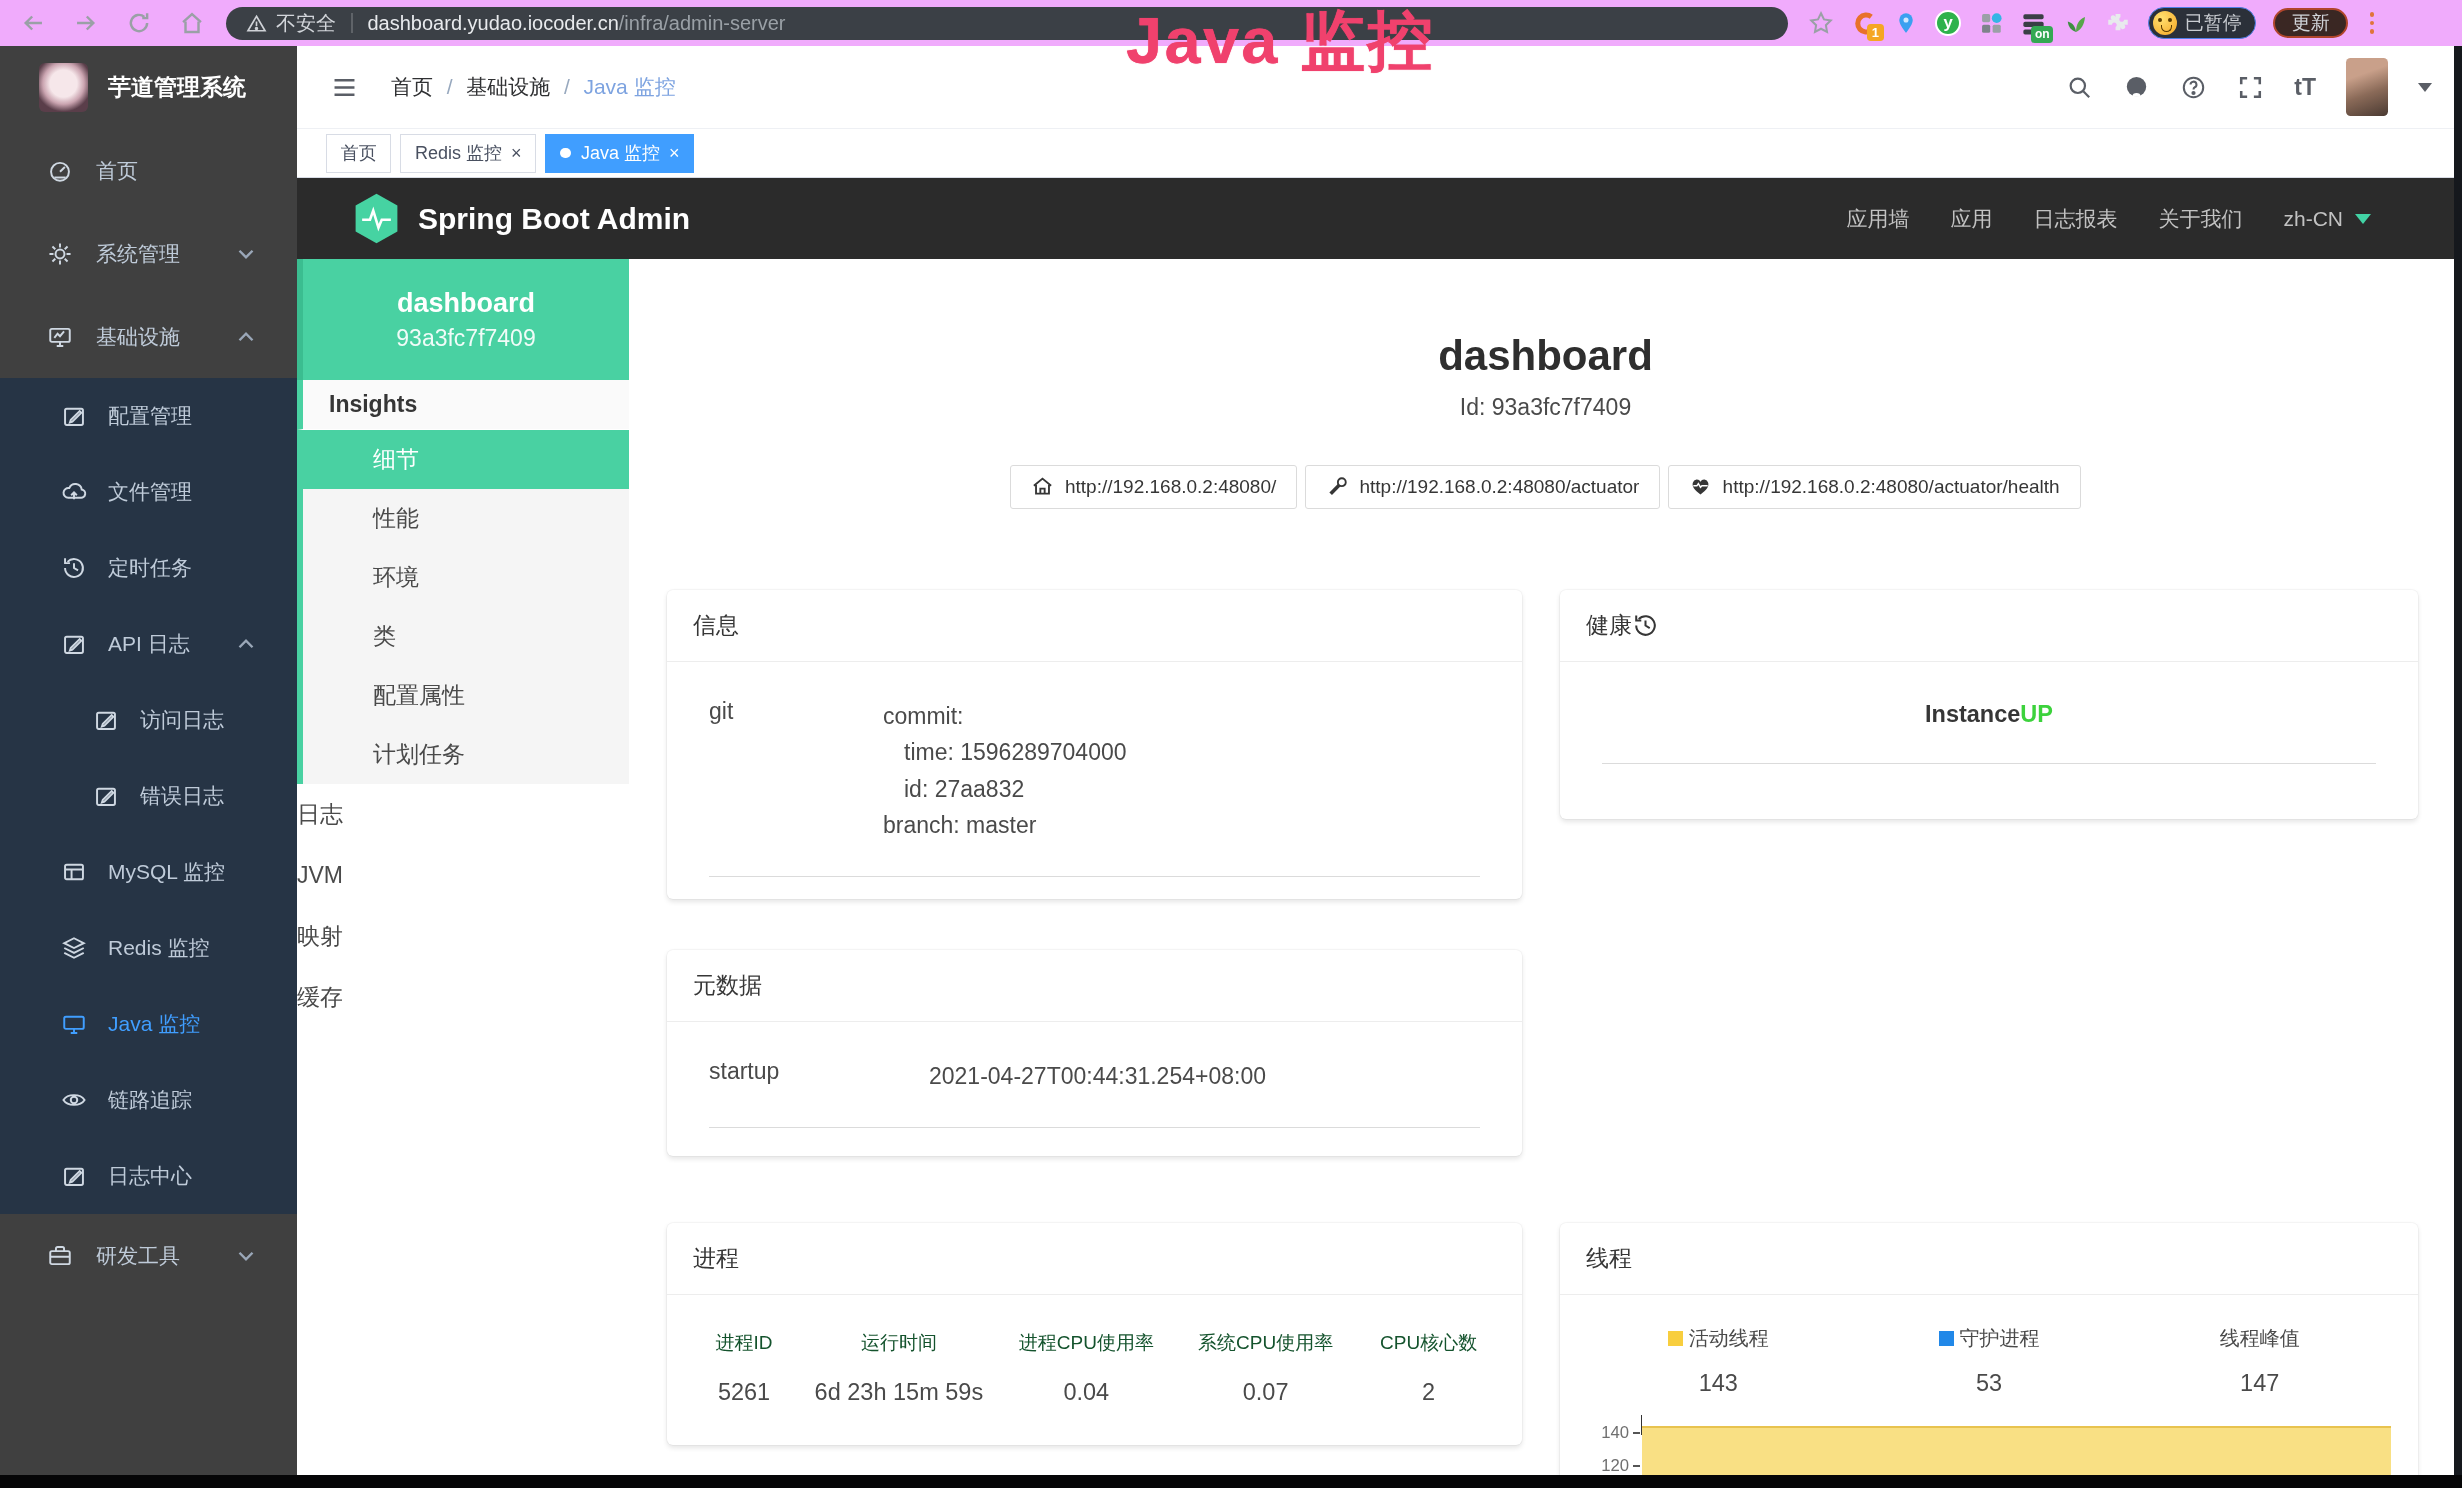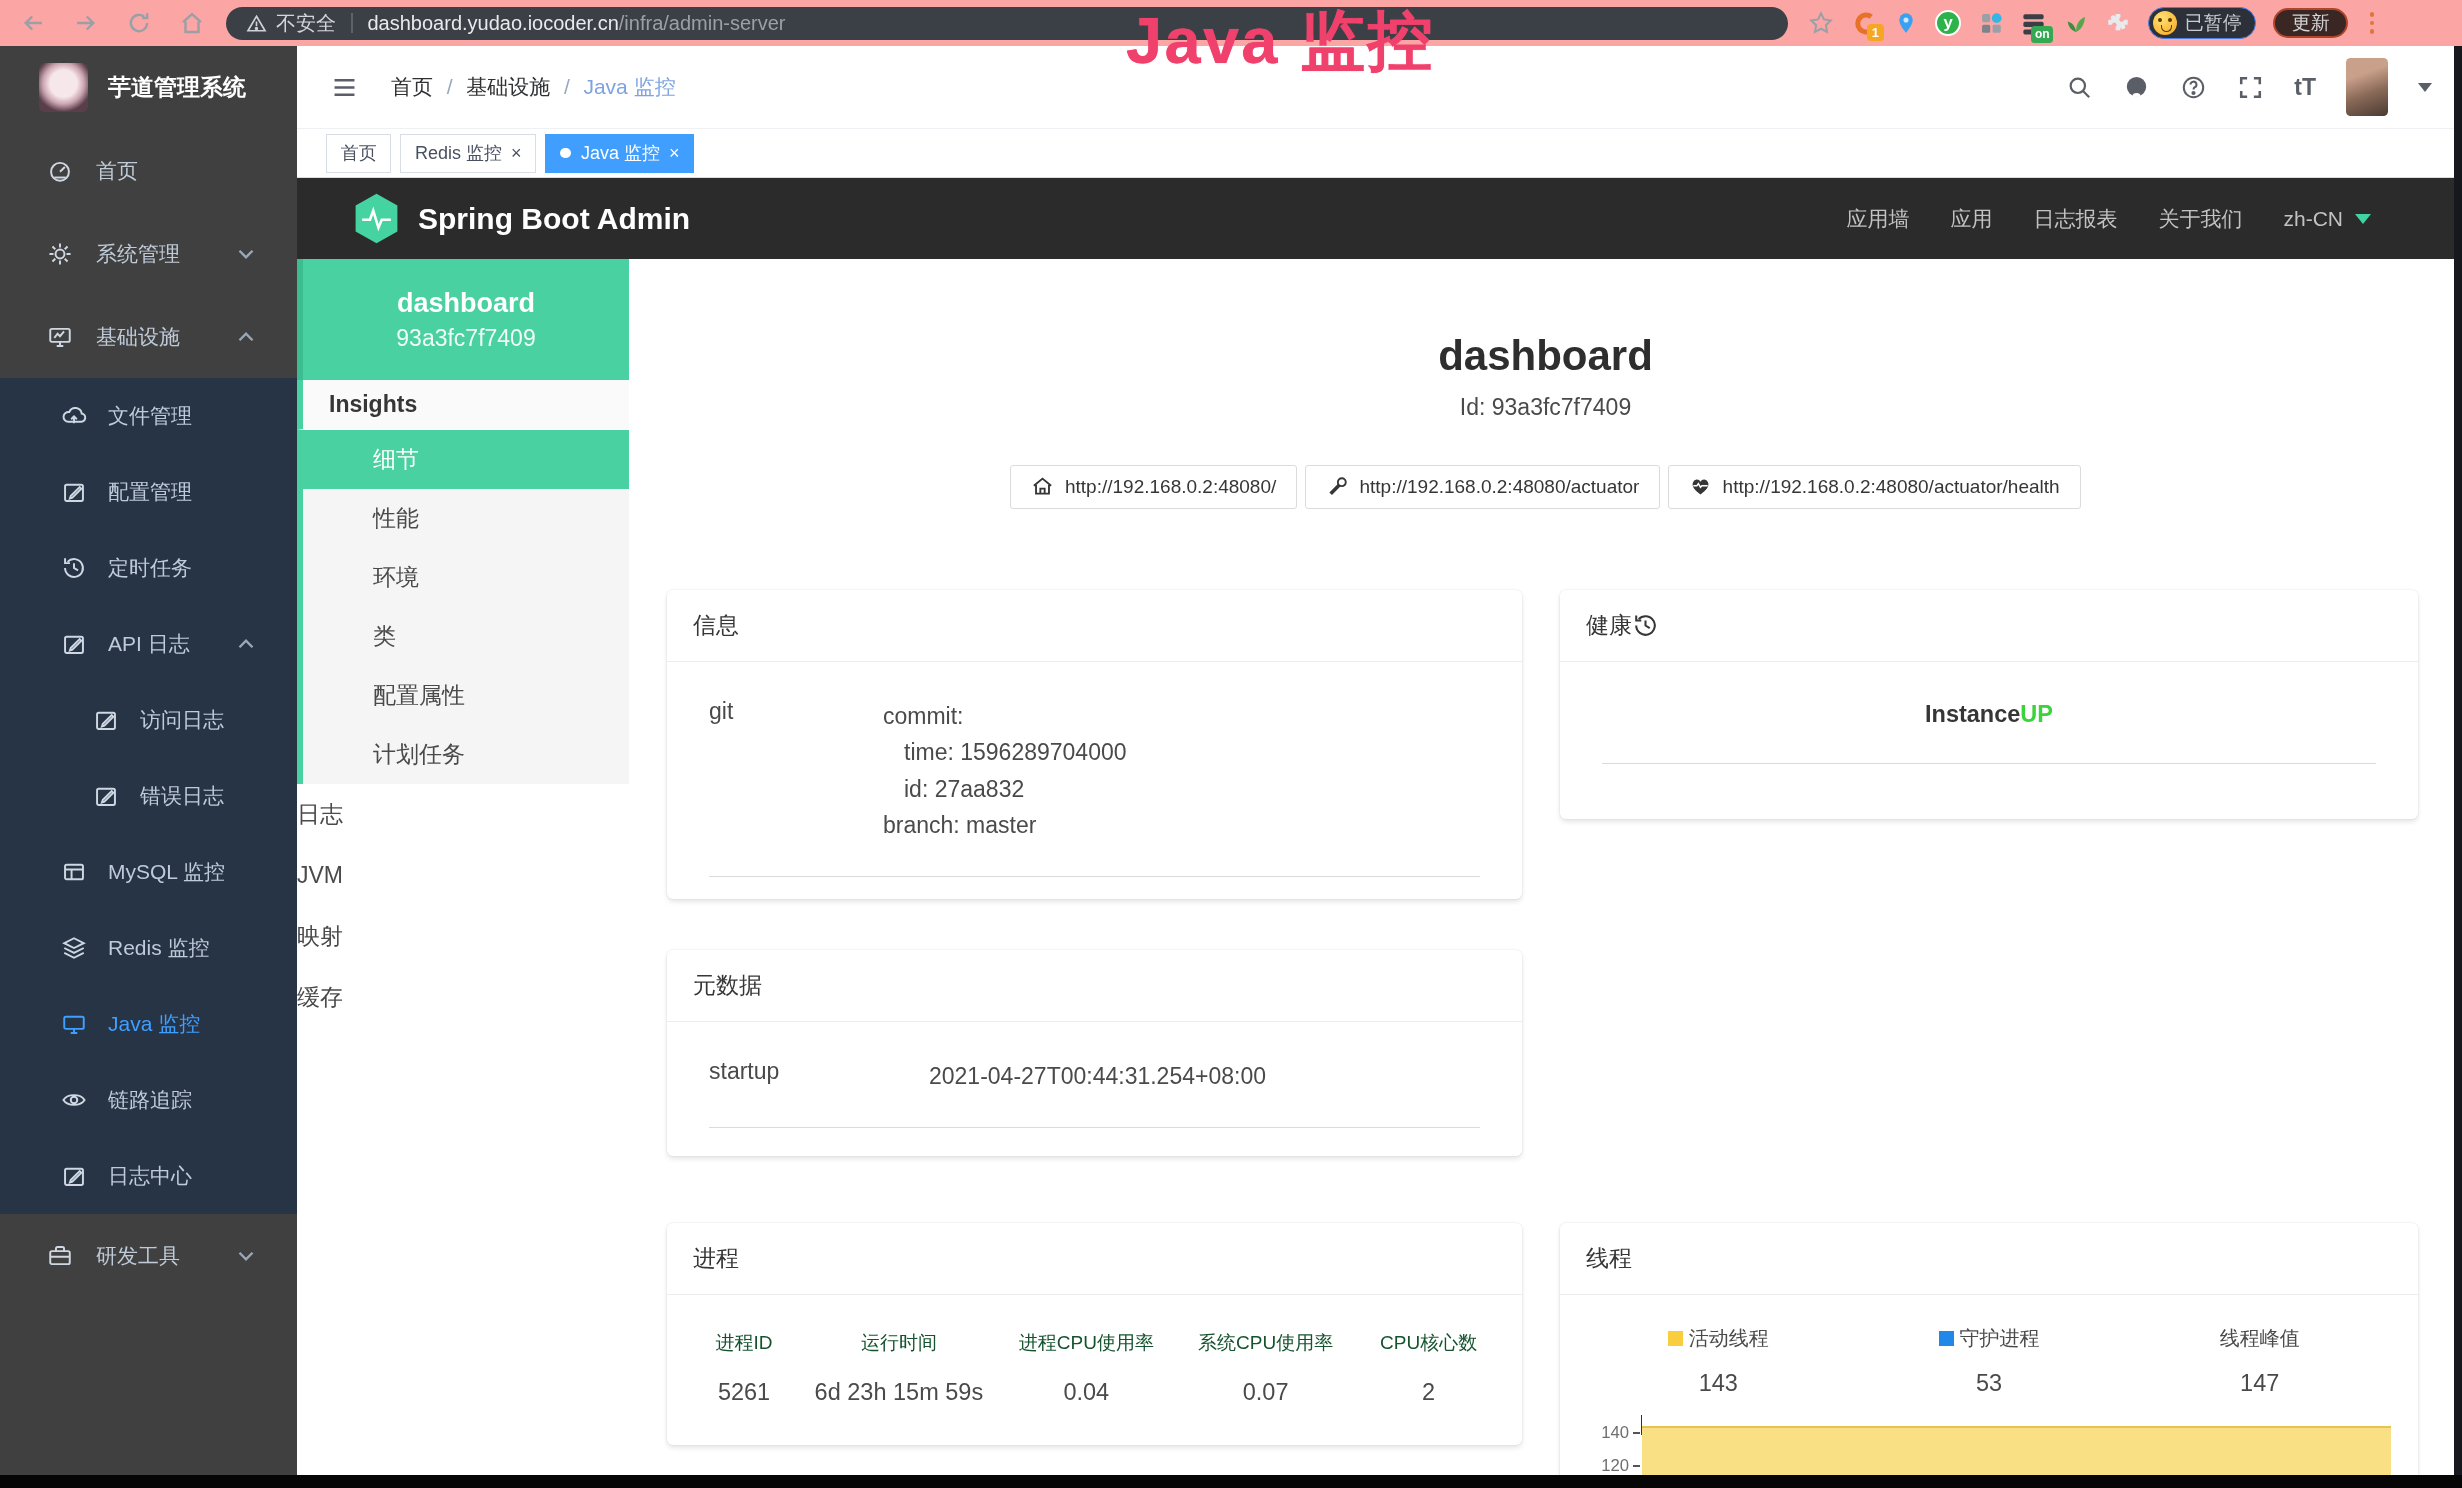--- a/index.html
+++ b/index.html
@@ -3,21 +3,21 @@
 <meta charset="utf-8">
 <style>
   * { margin:0; padding:0; box-sizing:border-box; }
   html,body { width:2462px; height:1489px; }
   body { position:relative; overflow:hidden; background:#fff;
          font-family:"Liberation Sans", sans-serif; color:#303133; }
   svg { display:block; }
 
   
   .chrome { position:absolute; left:0; top:0; width:2462px; height:46px;
-            background:#fca5a5; display:flex; align-items:center; z-index:40; }
+            background:#f0abfc; display:flex; align-items:center; z-index:40; }
   .chrome-left { display:flex; align-items:center; gap:27px; padding-left:20px; color:#9aa0a6; }
   .chrome-left svg { width:26px; height:26px; }
   .omnibox { margin-left:21px; flex:1; max-width:1562px; height:33px; border-radius:16.7px;
              background:#3b4046; display:flex; align-items:center; padding:0 20px; }
   .omnibox .sec { font-size:20px; color:#d2d5da; margin-left:9px; }
   .omnibox .odiv { width:1.5px; height:20px; background:#5f6368; margin:0 15px; }
   .omnibox .url { font-size:20px; color:#e8eaed; white-space:nowrap; }
   .omnibox .url .path { color:#9aa0a6; }
   .chrome-right { display:flex; align-items:center; gap:16.7px; padding:0 12px 0 20px; color:#9aa0a6; }
   .chrome-right .ico { position:relative; }
@@ -293,31 +293,31 @@
         <path d="M12 27 h8 M16 22 v5 M9 17 l4-5 3 3 5-6"></path>
       </svg>
     <span>基础设施</span>
     <svg class="chev" viewBox="0 0 32 32" fill="none" stroke="currentColor" stroke-width="3">
         <path d="M8 20 L16 12 L24 20"></path>
       </svg>
   </div>
   <div class="submenu">
     <div class="s-item">
       <svg viewBox="0 0 32 32" fill="none" stroke="#cfd8e2" stroke-width="2.4">
+          <rect x="5" y="7" width="22" height="20" rx="2"></rect>
+          <path d="M12 21 L23 10 l2 2 L14 23 l-3 1 Z"></path>
+        </svg>
+      <span>配置管理</span>
+    </div>
+    <div class="s-item">
+      <svg viewBox="0 0 32 32" fill="none" stroke="#cfd8e2" stroke-width="2.4">
           <path d="M9 23 a6 6 0 1 1 1.2-11.9 A8 8 0 0 1 25.5 13 a5 5 0 0 1 -1.5 10 H9 Z"></path>
           <path d="M16 25 v-8 M12.5 20 l3.5-3.5 3.5 3.5"></path>
         </svg>
       <span>文件管理</span>
-    </div>
-    <div class="s-item">
-      <svg viewBox="0 0 32 32" fill="none" stroke="#cfd8e2" stroke-width="2.4">
-          <rect x="5" y="7" width="22" height="20" rx="2"></rect>
-          <path d="M12 21 L23 10 l2 2 L14 23 l-3 1 Z"></path>
-        </svg>
-      <span>配置管理</span>
     </div>
     <div class="s-item">
       <svg viewBox="0 0 32 32" fill="none" stroke="#cfd8e2" stroke-width="2.4">
           <path d="M8 8.5 a11 11 0 1 1 -3 7.5"></path>
           <path d="M5 4 v6 h6"></path>
           <path d="M16 10 v6 l5 3"></path>
         </svg>
       <span>定时任务</span>
     </div>
     <div class="s-item">

